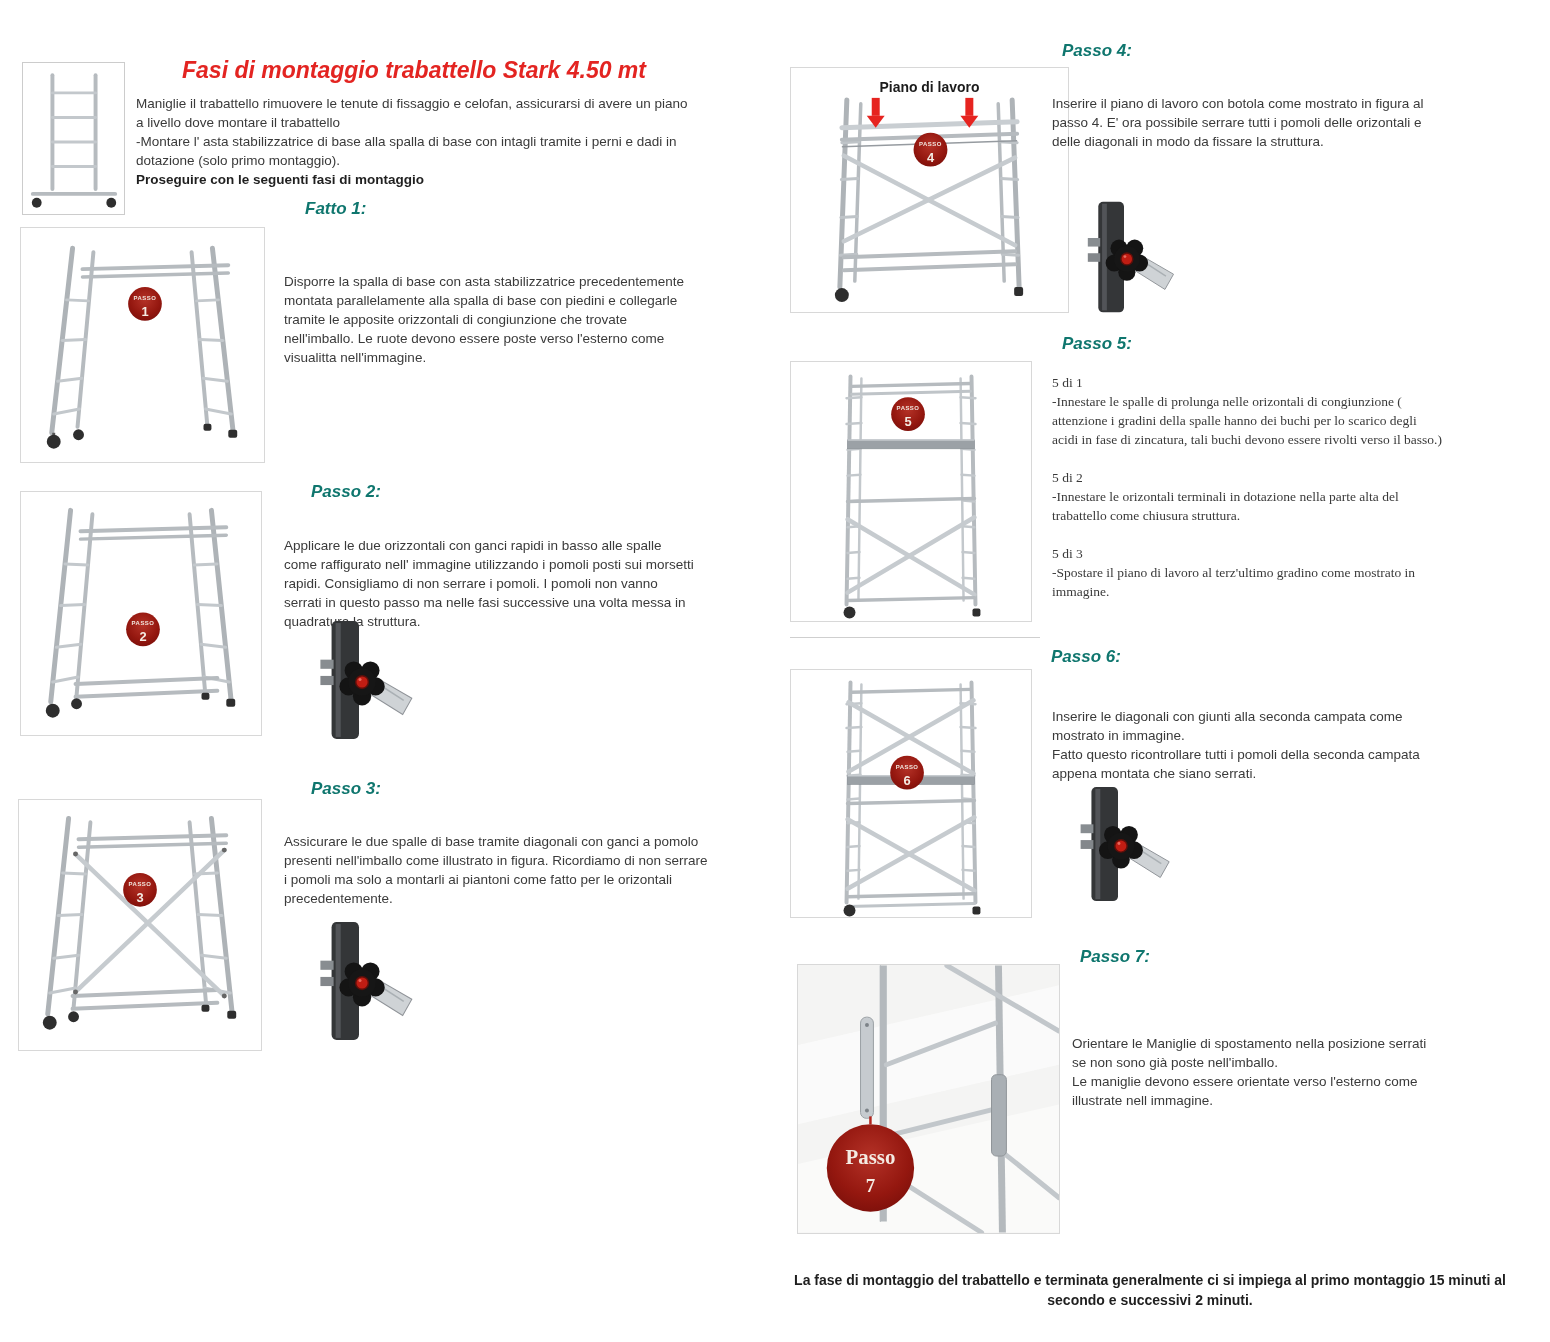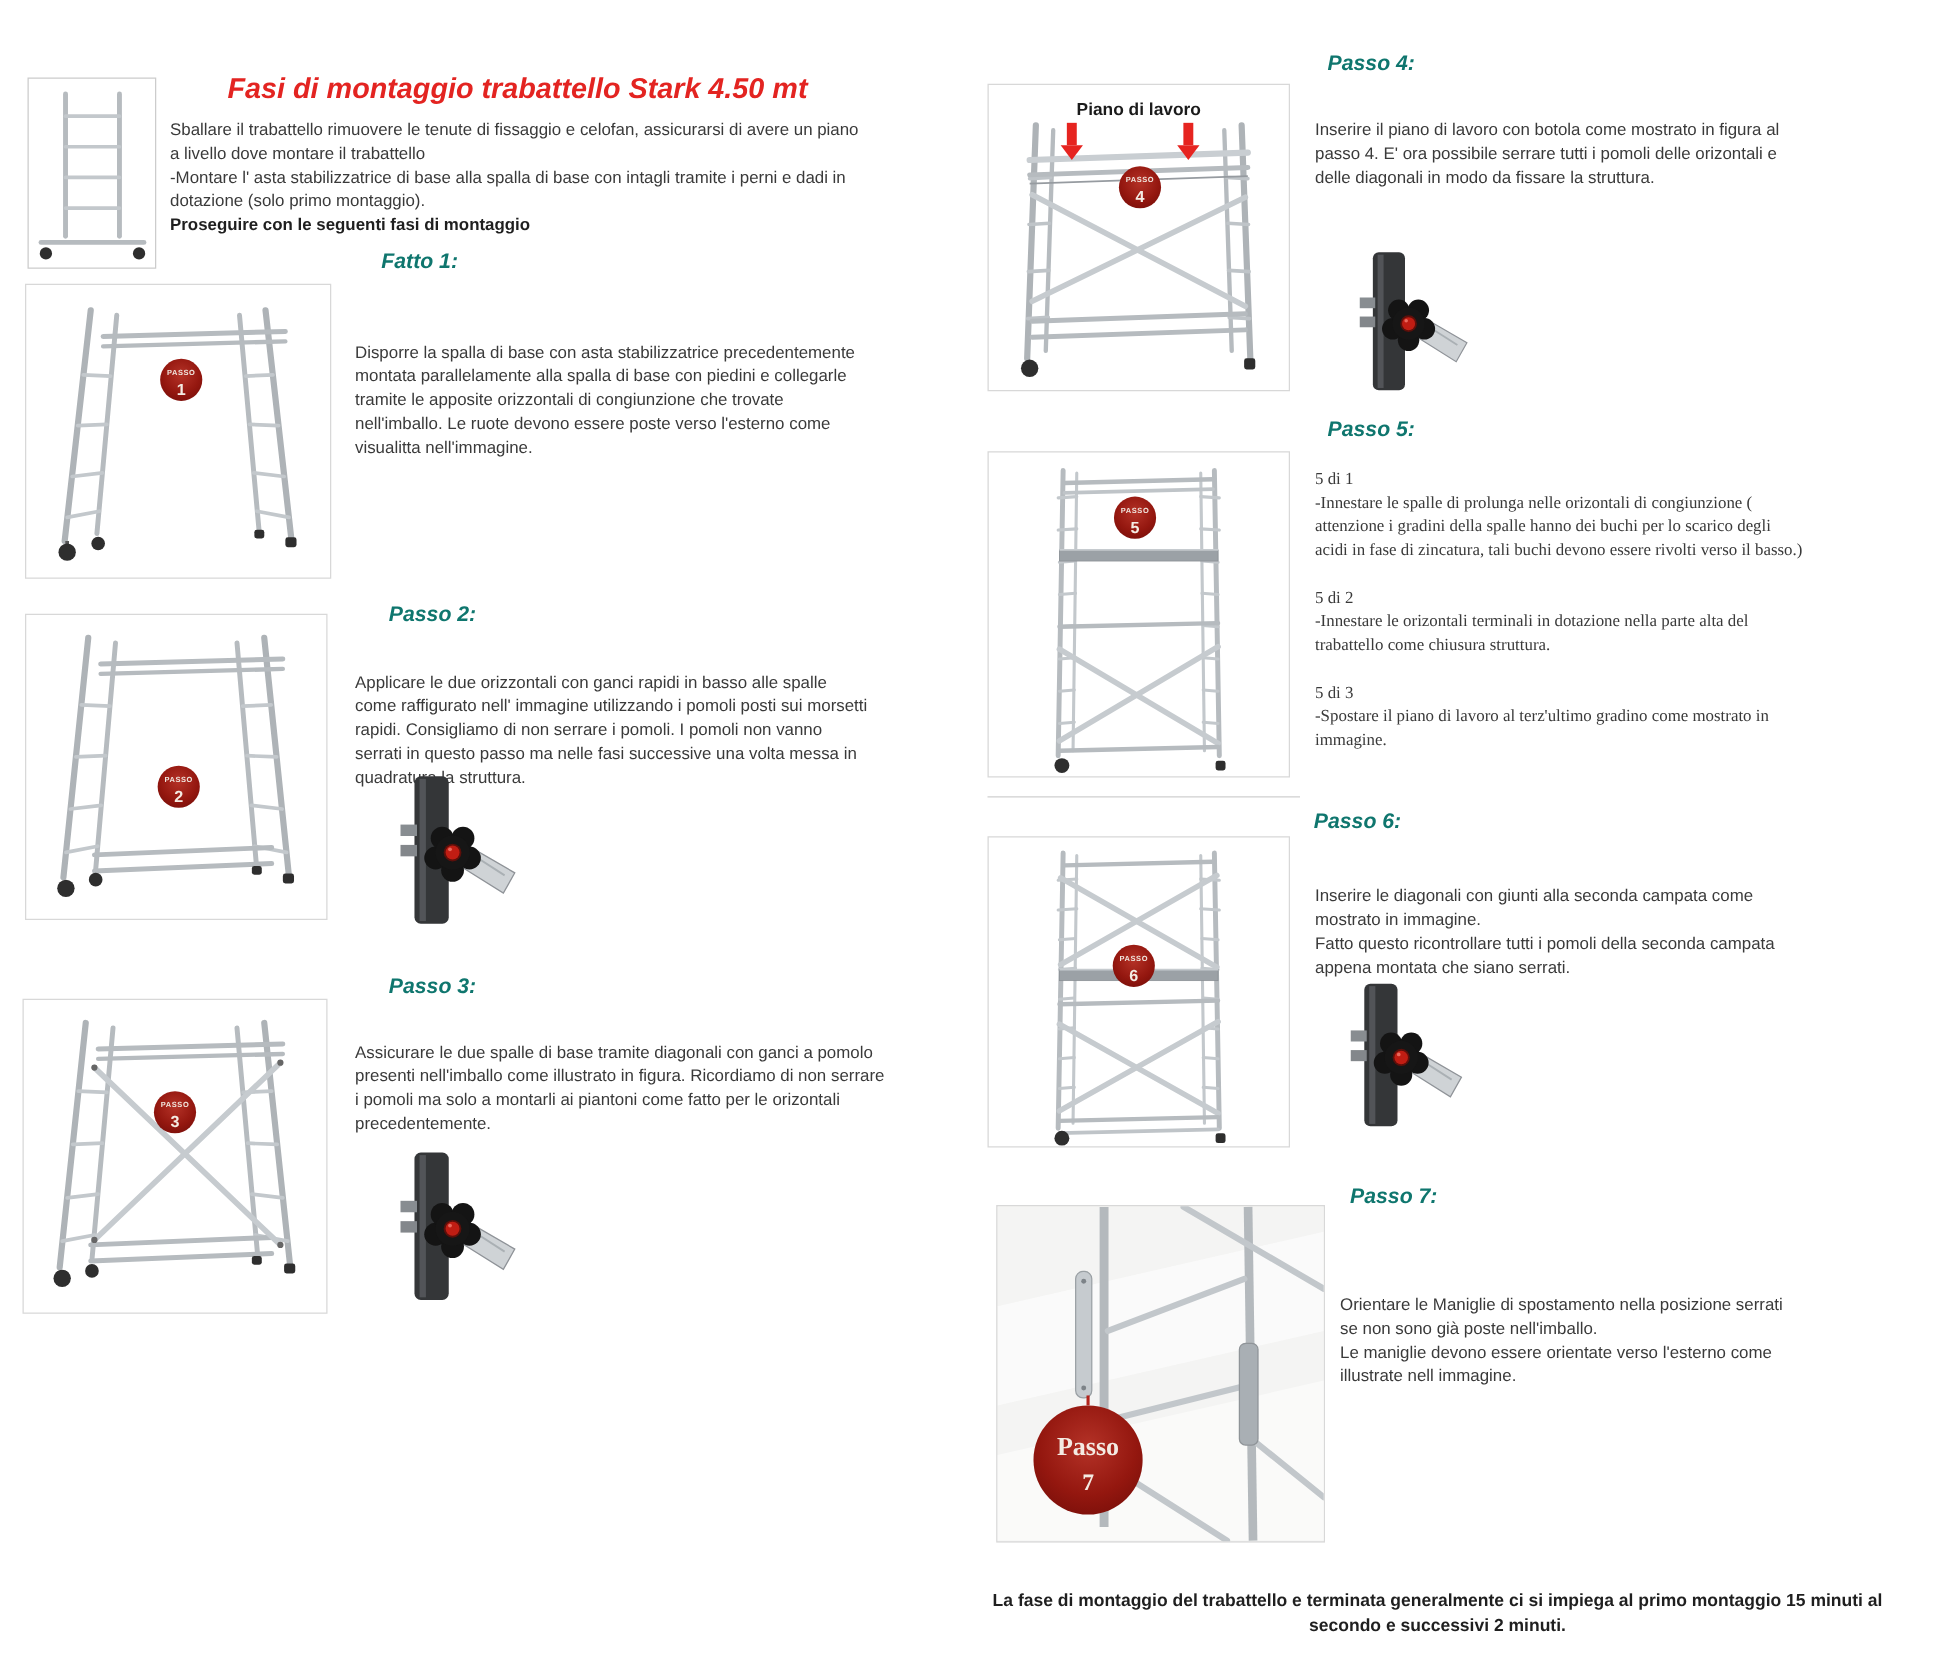--- a/index.html
+++ b/index.html
@@ -71,21 +71,21 @@
         <line class="t4" x1="10" y1="133" x2="94" y2="133"></line>
         <circle class="dk" cx="14" cy="142" r="5"></circle>
         <circle class="dk" cx="90" cy="142" r="5"></circle>
       </g>
     </svg>
   </div>
 
   <div class="title" style="left:136px; top:57px; width:556px;">Fasi di montaggio trabattello Stark 4.50 mt</div>
 
   <div class="body-text" style="left:136px; top:94px; width:556px;">
-    <div>Sballare il trabattello rimuovere le tenute di fissaggio e celofan, assicurarsi di avere un piano a livello dove montare il trabattello</div>
+    <div>Maniglie il trabattello rimuovere le tenute di fissaggio e celofan, assicurarsi di avere un piano a livello dove montare il trabattello</div>
     <div>-Montare  l' asta stabilizzatrice di base alla spalla di base con intagli tramite i perni e dadi in dotazione (solo primo montaggio).</div>
     <div class="bold">Proseguire con le seguenti fasi di montaggio</div>
   </div>
 
   <div class="heading" style="left:305px; top:199px;">Fatto 1:</div>
 
   <div class="photo" style="left:20px; top:227px; width:245px; height:236px;">
     <svg viewBox="0 0 245 235">
       <g>
         <line class="t5" x1="52" y1="20" x2="31" y2="206"></line>
@@ -237,21 +237,21 @@
         <circle cx="63" cy="64" r="13.5" fill="#161616"></circle>
         <circle cx="63" cy="64" r="7" fill="#5d0f0a"></circle>
         <circle cx="63" cy="64" r="5.5" fill="#c01d13"></circle>
         <circle cx="61" cy="61.5" r="1.5" fill="#e86a5e"></circle>
       </g>
     </svg>
   </div>
 
   <div class="heading" style="left:1062px; top:41px;">Passo 4:</div>
 
-  <div class="photo" style="left:790px; top:67px; width:242px; height:246px;">
+  <div class="photo" style="left:790px; top:67px; width:279px; height:246px;">
     <svg viewBox="0 0 242 245">
       <g>
         <line class="t5" x1="38" y1="32" x2="31" y2="220"></line>
         <line class="t35" x1="52" y1="36" x2="46" y2="214"></line>
         <line class="t5" x1="204" y1="32" x2="211" y2="220"></line>
         <line class="t35" x1="190" y1="36" x2="196" y2="214"></line>
         <line class="t3" x1="33" y1="75" x2="50" y2="74"></line>
         <line class="t3" x1="32.5" y1="112" x2="49" y2="111"></line>
         <line class="t3" x1="32" y1="150" x2="48.5" y2="149"></line>
         <line class="t3" x1="31.5" y1="188" x2="48" y2="187"></line>

